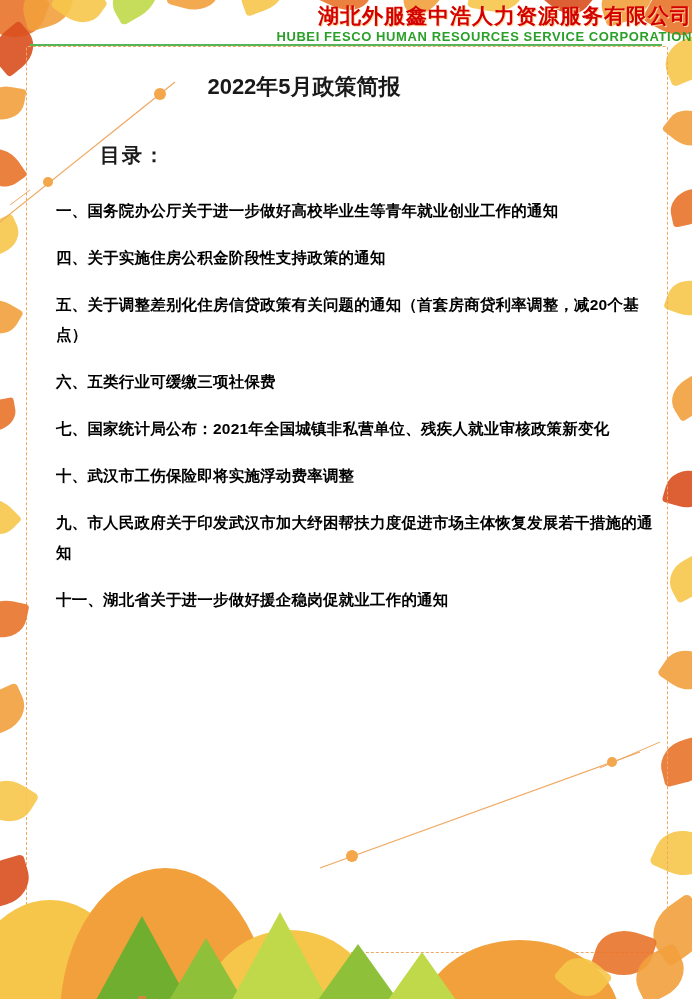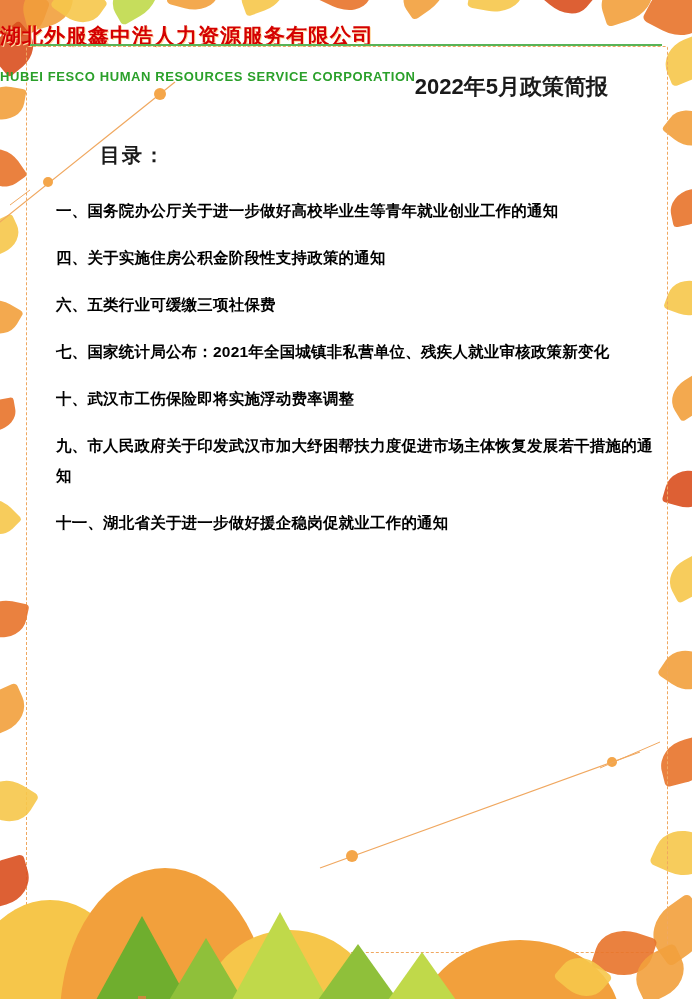--- a/index.html
+++ b/index.html
@@ -39,60 +39,59 @@
     width: 640px;
     height: 905px;
     border: 1px dashed #f0a860;
     border-radius: 2px;
   }
 
   
   .header {
     position: absolute;
     left: 0;
-    top: 24px;
+    top: 4px;
     width: 692px;
-    text-align: left;
+    text-align: right;
     z-index: 6;
   }
   .header-cn {
     font-family: "Liberation Sans", sans-serif;
     font-weight: bold;
     font-size: 21px;
     letter-spacing: 1px;
     color: #d40000;
     text-shadow: 1px 1px 0 #ffd9a0;
     line-height: 24px;
   }
   .header-en {
     font-family: "Liberation Sans", sans-serif;
     font-weight: bold;
     font-size: 13px;
     letter-spacing: 0.6px;
     color: #2aa02a;
     line-height: 17px;
-    margin-top: 20px;
   }
   .header-rule {
     position: absolute;
     left: 30px;
     top: 44px;
     width: 632px;
     height: 2px;
     background: #58b458;
     z-index: 6;
   }
 
   
   .doc-title {
     position: absolute;
     left: 0;
     top: 72px;
     width: 608px;
-    text-align: right;
+    text-align: center;
     font-family: "Liberation Sans", sans-serif;
     font-weight: bold;
     font-size: 22px;
     color: #1a1a1a;
     z-index: 5;
   }
   .toc-heading {
     position: absolute;
     left: 100px;
     top: 142px;
@@ -220,20 +219,21 @@
   </div>
   <div class="header-rule"></div>
 
   <div class="doc-title">2022年5月政策简报</div>
 
   <div class="toc-heading">目录：</div>
 
   <div class="toc">
     <div class="toc-item">一、国务院办公厅关于进一步做好高校毕业生等青年就业创业工作的通知</div>
     <div class="toc-item">四、关于实施住房公积金阶段性支持政策的通知</div>
+    <div class="toc-item wrap">五、关于调整差别化住房信贷政策有关问题的通知（首套房商贷利率调整，减20个基点）</div>
     <div class="toc-item">六、五类行业可缓缴三项社保费</div>
     <div class="toc-item wrap">七、国家统计局公布：2021年全国城镇非私营单位、残疾人就业审核政策新变化</div>
     <div class="toc-item">十、武汉市工伤保险即将实施浮动费率调整</div>
     <div class="toc-item wrap">九、市人民政府关于印发武汉市加大纾困帮扶力度促进市场主体恢复发展若干措施的通知</div>
     <div class="toc-item">十一、湖北省关于进一步做好援企稳岗促就业工作的通知</div>
   </div>
 
 </div>
 
 </body></html>

